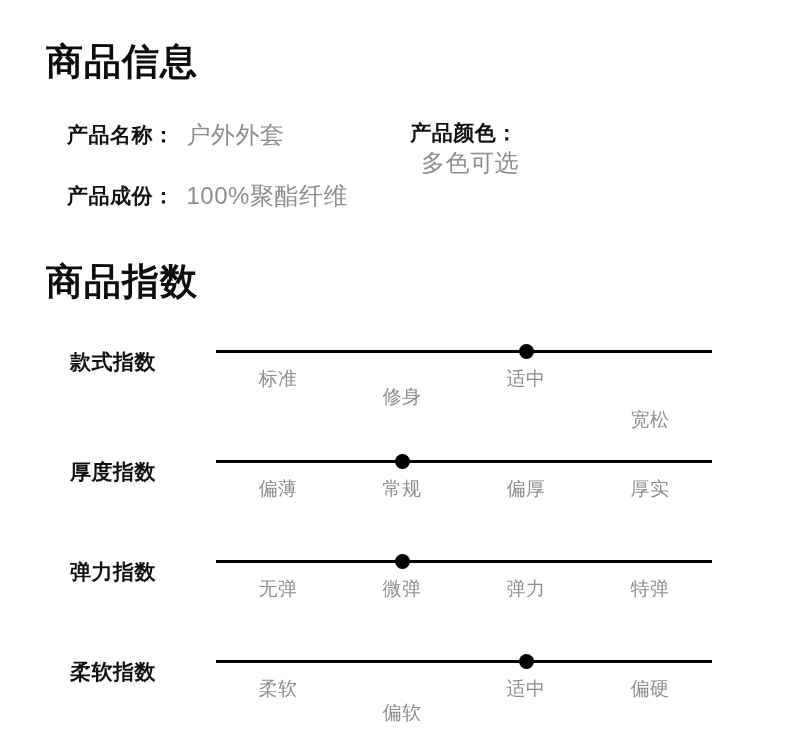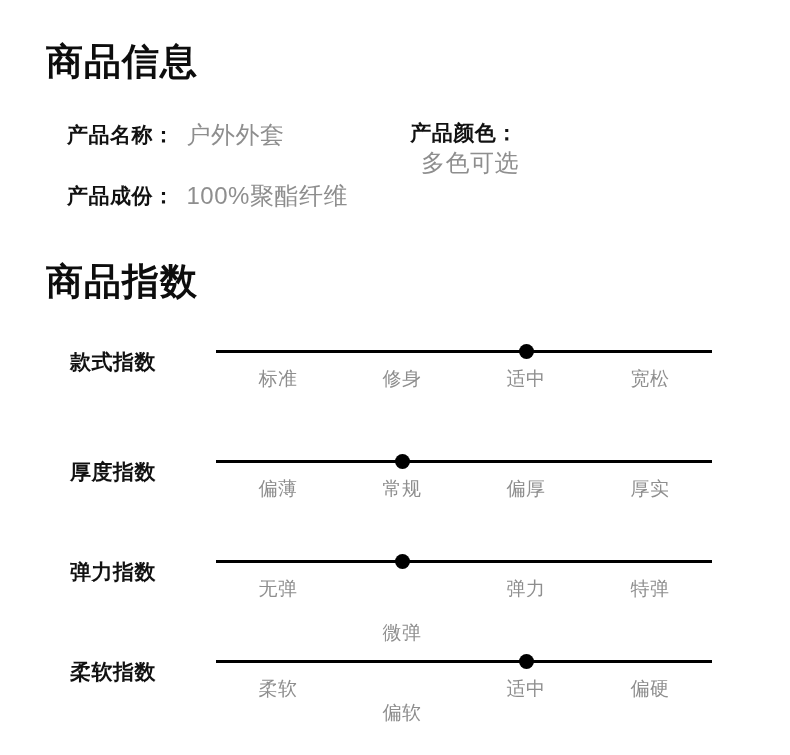--- a/index.html
+++ b/index.html
@@ -153,23 +153,23 @@
 
 <div class="section-title" id="index-title">商品指数</div>
 
 <div class="index-row" id="index-row-0">
   <div class="index-name">款式指数</div>
   <div class="slider">
     <div class="slider-track"></div>
     <div class="slider-dot" style="left: 62.5%;"></div>
     <div class="slider-ticks">
       <span class="tick-label" style="left: 12.5%;">标准</span>
-      <span class="tick-label" style="left: 37.5%;">修身</span>
+      <span class="tick-label" style="left: 37.5%; margin-top: 18px;">修身</span>
       <span class="tick-label" style="left: 62.5%;">适中</span>
-      <span class="tick-label" style="left: 87.5%;">宽松</span>
+      <span class="tick-label" style="left: 87.5%; margin-top: 41px;">宽松</span>
     </div>
   </div>
 </div>
 
 <div class="index-row" id="index-row-1">
   <div class="index-name">厚度指数</div>
   <div class="slider">
     <div class="slider-track"></div>
     <div class="slider-dot" style="left: 37.5%;"></div>
     <div class="slider-ticks">
@@ -181,21 +181,21 @@
   </div>
 </div>
 
 <div class="index-row" id="index-row-2">
   <div class="index-name">弹力指数</div>
   <div class="slider">
     <div class="slider-track"></div>
     <div class="slider-dot" style="left: 37.5%;"></div>
     <div class="slider-ticks">
       <span class="tick-label" style="left: 12.5%;">无弹</span>
-      <span class="tick-label" style="left: 37.5%; margin-top: 44px;">微弹</span>
+      <span class="tick-label" style="left: 37.5%;">微弹</span>
       <span class="tick-label" style="left: 62.5%;">弹力</span>
       <span class="tick-label" style="left: 87.5%;">特弹</span>
     </div>
   </div>
 </div>
 
 <div class="index-row" id="index-row-3">
   <div class="index-name">柔软指数</div>
   <div class="slider">
     <div class="slider-track"></div>

